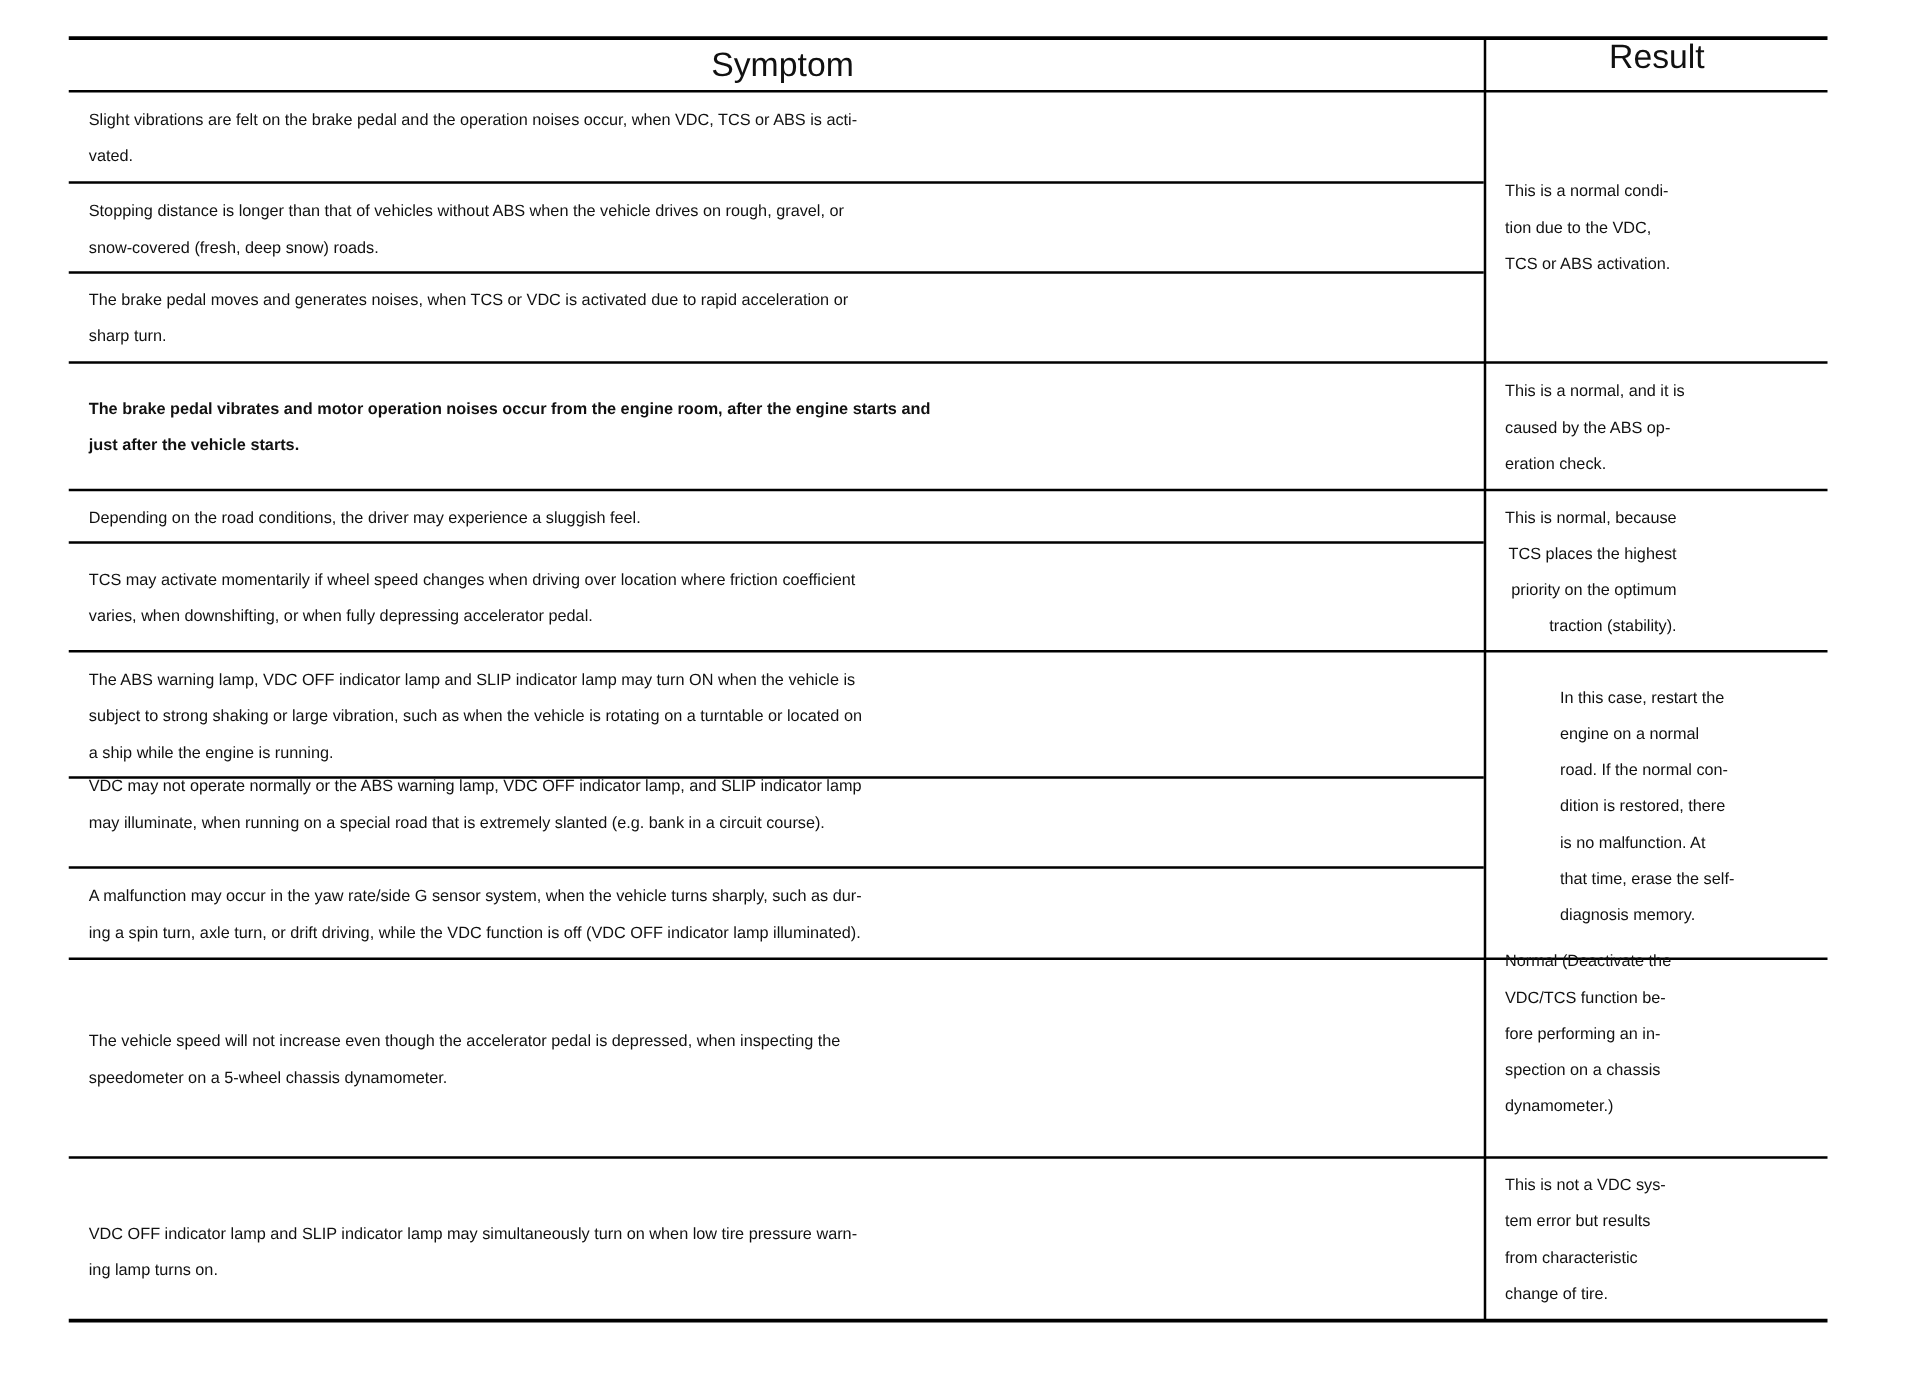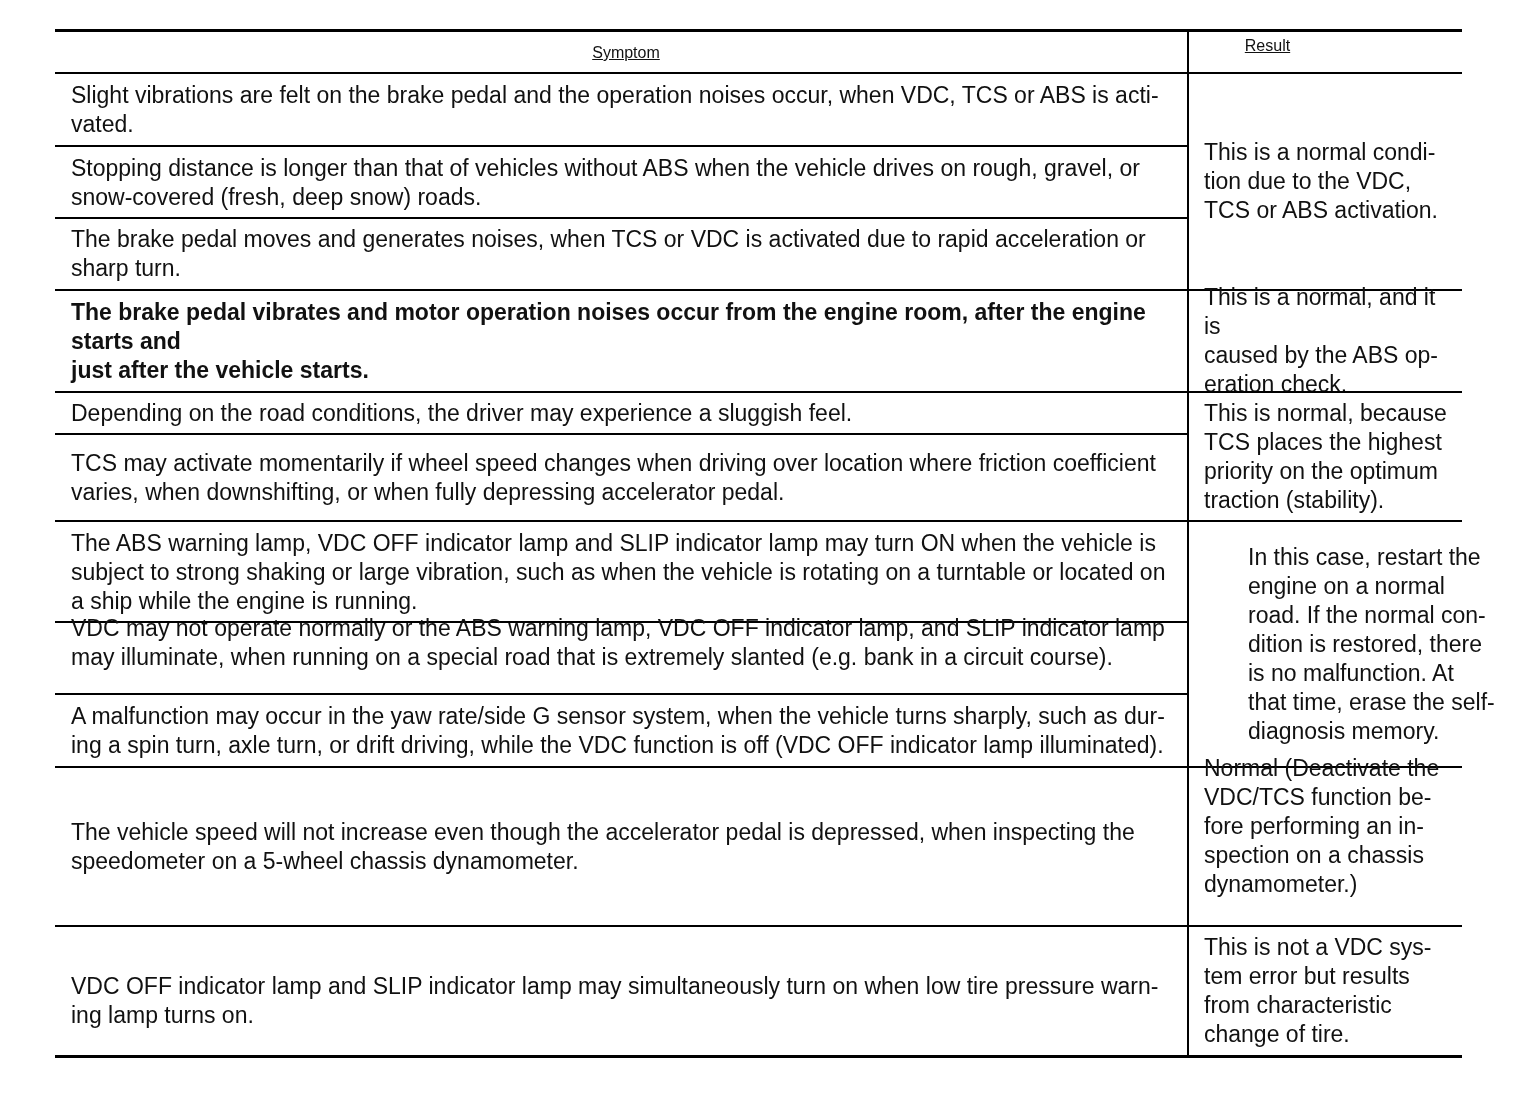--- a/index.html
+++ b/index.html
@@ -3,37 +3,37 @@
 <meta charset="utf-8">
 <style>
   html, body { margin:0; padding:0; background:#ffffff; }
   body { width:1536px; height:1106px; position:relative; overflow:hidden;
          font-family:"Liberation Sans", sans-serif; color:#111; }
   #tbl { position:absolute; left:55px; top:29px; width:1407px; }
   .top-rule { position:absolute; left:0; top:0; width:1407px; height:3px; background:#000; }
   .bottom-rule { position:absolute; left:0; width:1407px; height:3px; background:#000; }
   .hline { position:absolute; height:2px; background:#000; }
   .vline { position:absolute; width:2px; background:#000; }
-  .cell { position:absolute; box-sizing:border-box; font-size:23px; line-height:29px;
+  .cell { position:absolute; box-sizing:border-box; font-size:13px; line-height:29px;
           display:flex; align-items:center; }
   .sym { left:16px; width:1110px; }
   .res { left:1149px; width:250px; }
-  .hdr { justify-content:center; font-size:16px;text-decoration:underline; }
+  .hdr { justify-content:center; font-size:27px; }
   .txt { white-space:pre-line; }
 </style>
 </head>
 <body>
 
 <div id="tbl">
   <div class="top-rule"></div>
 
   <div class="vline" style="left:1132px; top:2px; height:1026px;"></div>
 
   <div class="cell sym hdr" style="top:3px; height:41px;">Symptom</div>
-  <div class="cell res hdr" style="left:1076px; width:273px; top:3px; height:26px;">Result</div>
+  <div class="cell res hdr" style="left:1134px; width:273px; top:3px; height:26px;">Result</div>
   <div class="hline" style="left:0; width:1407px; top:43px;"></div>
 
   <div class="cell sym txt" style="top:45px; height:72px;">Slight vibrations are felt on the brake pedal and the operation noises occur, when VDC, TCS or ABS is acti-
 vated.</div>
   <div class="hline" style="left:0; width:1132px; top:116px;"></div>
   <div class="cell sym txt" style="top:118px; height:71px;">Stopping distance is longer than that of vehicles without ABS when the vehicle drives on rough, gravel, or
 snow-covered (fresh, deep snow) roads.</div>
   <div class="hline" style="left:0; width:1132px; top:188px;"></div>
   <div class="cell sym txt" style="top:190px; height:70px;">The brake pedal moves and generates noises, when TCS or VDC is activated due to rapid acceleration or
 sharp turn.</div>
@@ -46,21 +46,21 @@
 just after the vehicle starts.</div>
   <div class="cell res txt" style="top:262px; height:100px;">This is a normal, and it is
 caused by the ABS op-
 eration check.</div>
   <div class="hline" style="left:0; width:1407px; top:362px;"></div>
 
   <div class="cell sym txt" style="top:364px; height:41px;">Depending on the road conditions, the driver may experience a sluggish feel.</div>
   <div class="hline" style="left:0; width:1132px; top:404px;"></div>
   <div class="cell sym txt" style="top:406px; height:85px;">TCS may activate momentarily if wheel speed changes when driving over location where friction coefficient
 varies, when downshifting, or when fully depressing accelerator pedal.</div>
-  <div class="cell res txt" style="top:364px; height:127px;">This is normal, because
+  <div class="cell res txt" style="top:364px; height:127px;text-align:right;">This is normal, because
 TCS places the highest
 priority on the optimum
 traction (stability).</div>
   <div class="hline" style="left:0; width:1407px; top:491px;"></div>
 
   <div class="cell sym txt" style="top:493px; height:100px;">The ABS warning lamp, VDC OFF indicator lamp and SLIP indicator lamp may turn ON when the vehicle is
 subject to strong shaking or large vibration, such as when the vehicle is rotating on a turntable or located on
 a ship while the engine is running.</div>
   <div class="hline" style="left:0; width:1132px; top:592px;"></div>
   <div class="cell sym txt" style="top:578px; height:71px;">VDC may not operate normally or the ABS warning lamp, VDC OFF indicator lamp, and SLIP indicator lamp

